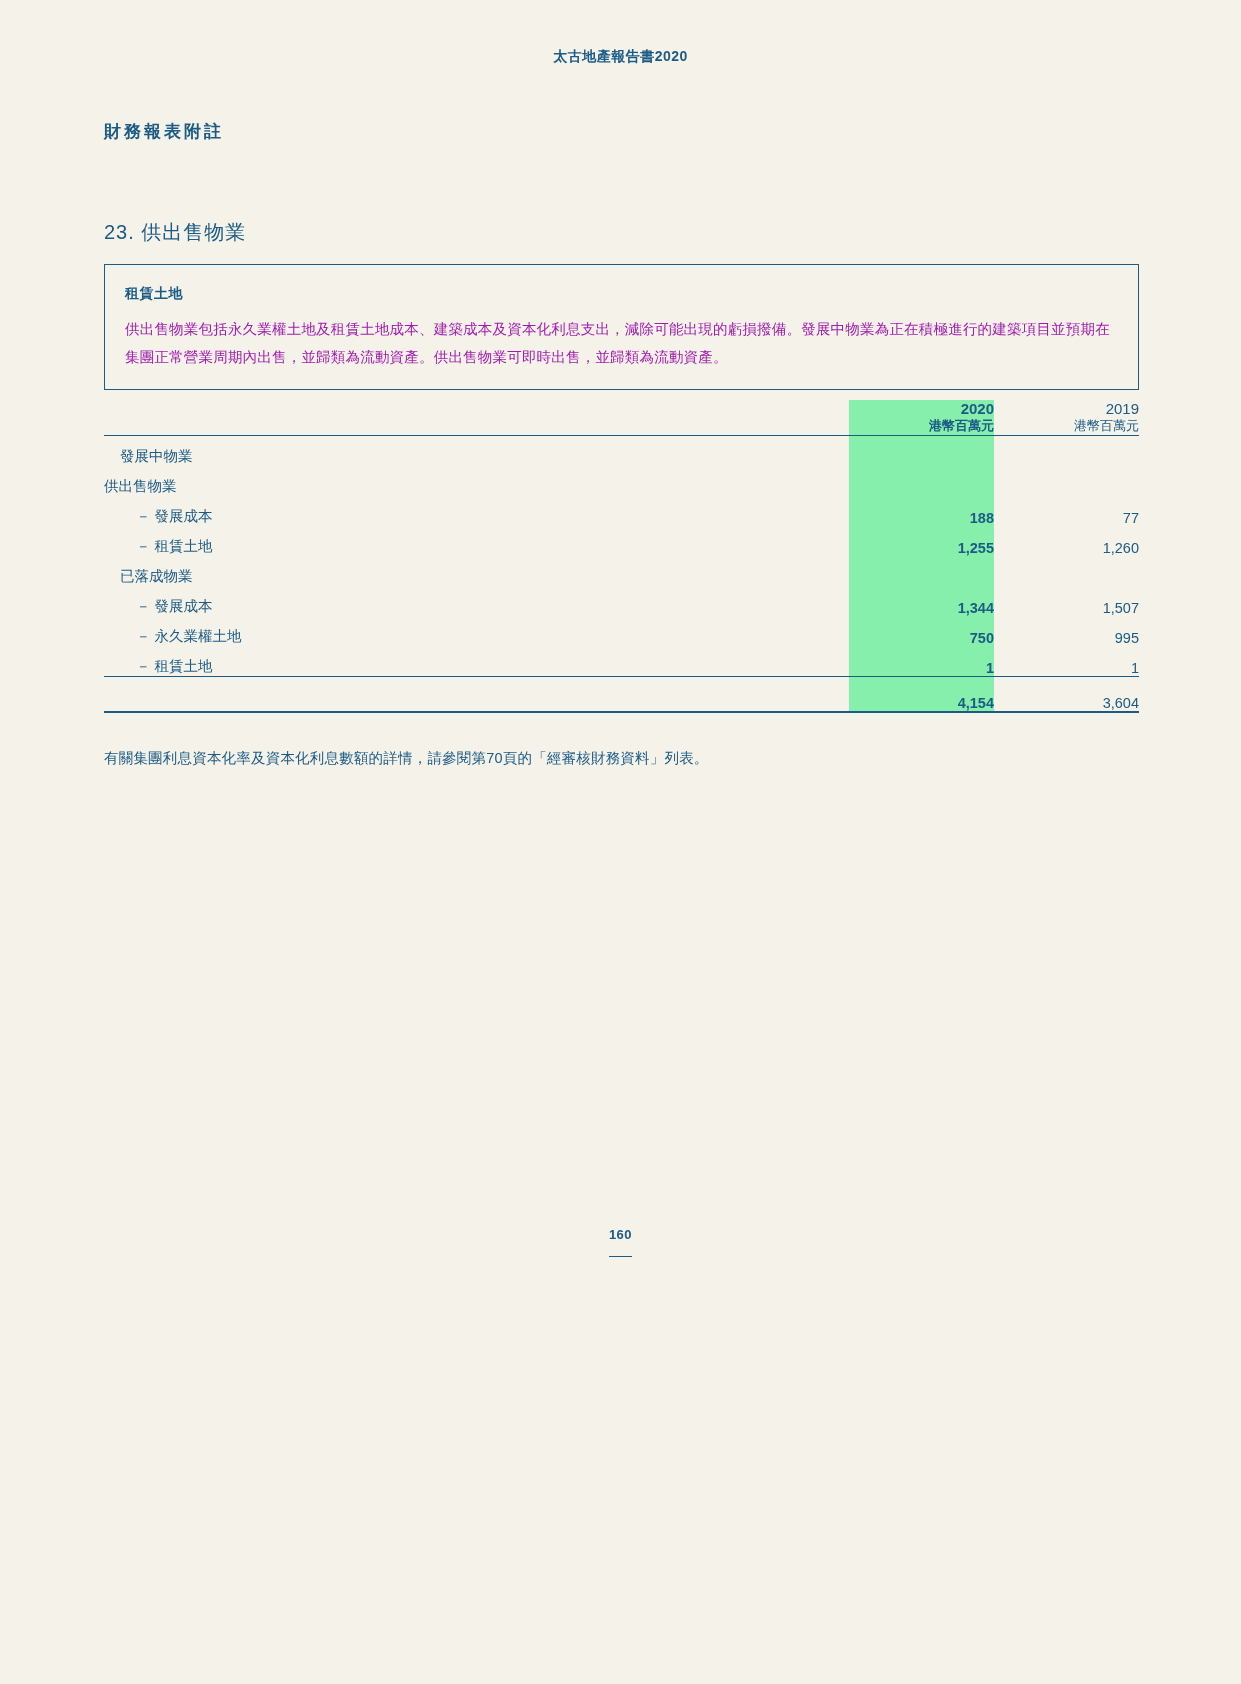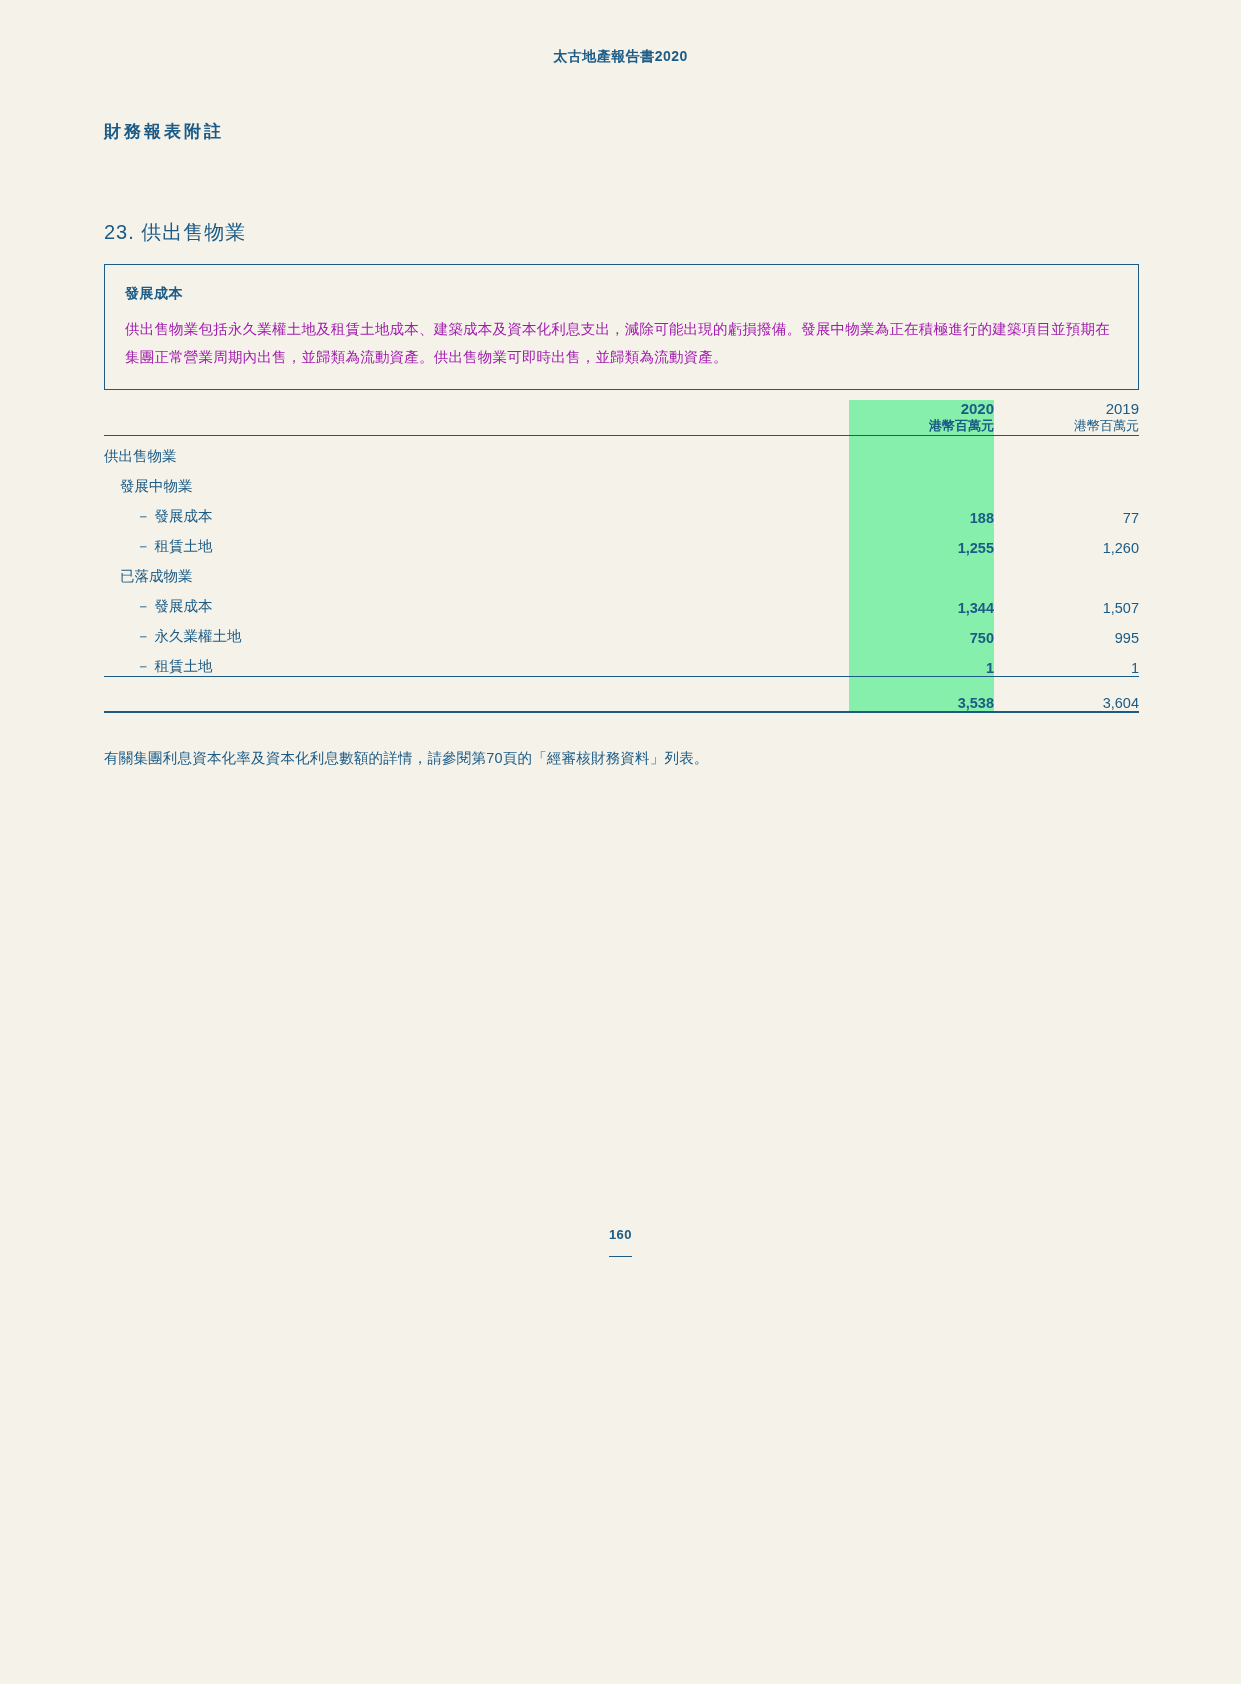--- a/index.html
+++ b/index.html
@@ -170,21 +170,21 @@
 
 <div class="page">
 
   <div class="header-title">太古地產報告書2020</div>
 
   <div class="section-heading">財務報表附註</div>
 
   <div class="note-title">23. 供出售物業</div>
 
   <div class="policy-box">
-    <div class="policy-heading">發展成本</div>
+    <div class="policy-heading">租賃土地</div>
     <div class="policy-text">供出售物業包括永久業權土地及租賃土地成本、建築成本及資本化利息支出，減除可能出現的虧損撥備。發展中物業為正在積極進行的建築項目並預期在集團正常營業周期內出售，並歸類為流動資產。供出售物業可即時出售，並歸類為流動資產。</div>
   </div>
 
   <div class="table-wrap">
     <table class="fin">
       <colgroup>
         <col class="col-label">
         <col class="col-2020">
         <col class="col-2019">
       </colgroup>
@@ -199,30 +199,30 @@
           <td class="hdr-unit cur shade num">港幣百萬元</td>
           <td class="hdr-unit num">港幣百萬元</td>
         </tr>
         <tr class="rule-row">
           <td></td>
           <td></td>
           <td></td>
         </tr>
 
         <tr class="data-row">
+          <td class="lbl ind1">發展中物業</td>
+          <td class="num cur shade"></td>
+          <td class="num"></td>
+        </tr>
+        <tr class="data-row">
           <td class="lbl">供出售物業</td>
           <td class="num cur shade"></td>
           <td class="num"></td>
         </tr>
         <tr class="data-row">
-          <td class="lbl ind1">發展中物業</td>
-          <td class="num cur shade"></td>
-          <td class="num"></td>
-        </tr>
-        <tr class="data-row">
           <td class="lbl ind2">－ 發展成本</td>
           <td class="num cur shade">188</td>
           <td class="num">77</td>
         </tr>
         <tr class="data-row">
           <td class="lbl ind2">－ 租賃土地</td>
           <td class="num cur shade">1,255</td>
           <td class="num">1,260</td>
         </tr>
         <tr class="data-row">
@@ -241,21 +241,21 @@
           <td class="num">995</td>
         </tr>
         <tr class="data-row">
           <td class="lbl ind2">－ 租賃土地</td>
           <td class="num cur shade">1</td>
           <td class="num">1</td>
         </tr>
 
         <tr class="total-row">
           <td class="lbl"></td>
-          <td class="num cur shade">3,538</td>
+          <td class="num cur shade">4,154</td>
           <td class="num">3,604</td>
         </tr>
         <tr class="bottom-rule">
           <td></td>
           <td></td>
           <td></td>
         </tr>
       </tbody>
     </table>
   </div>

